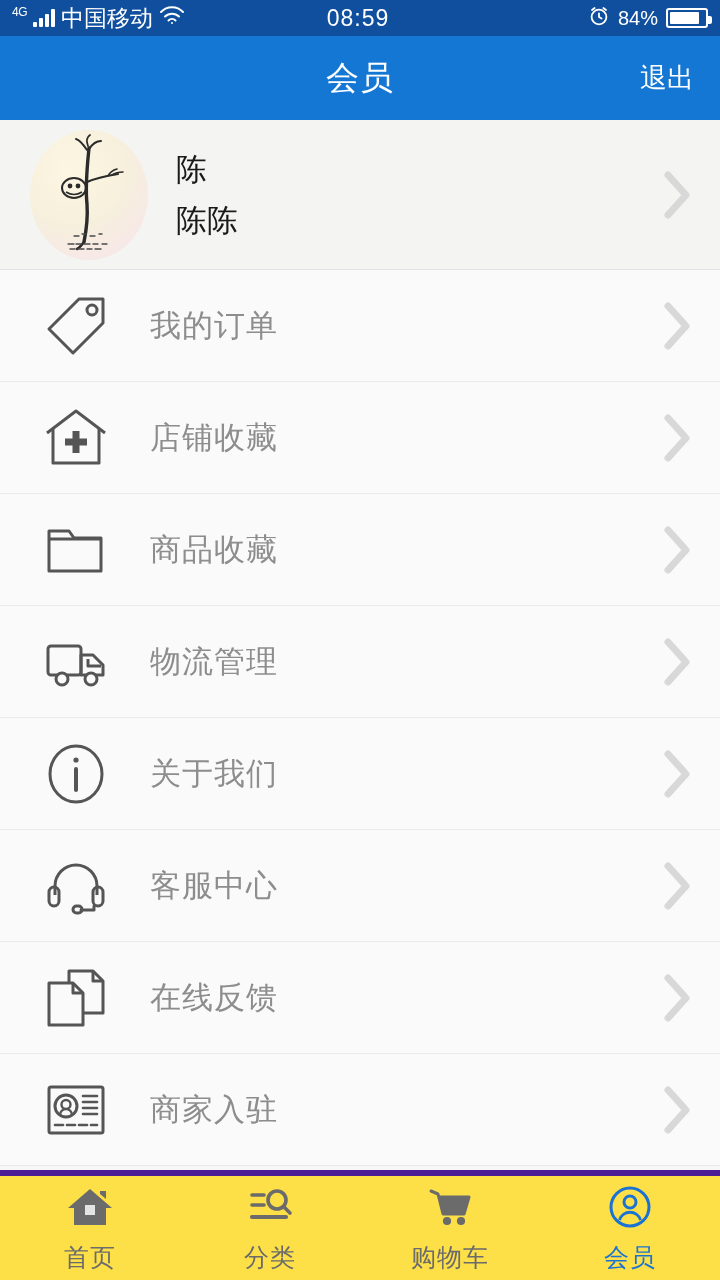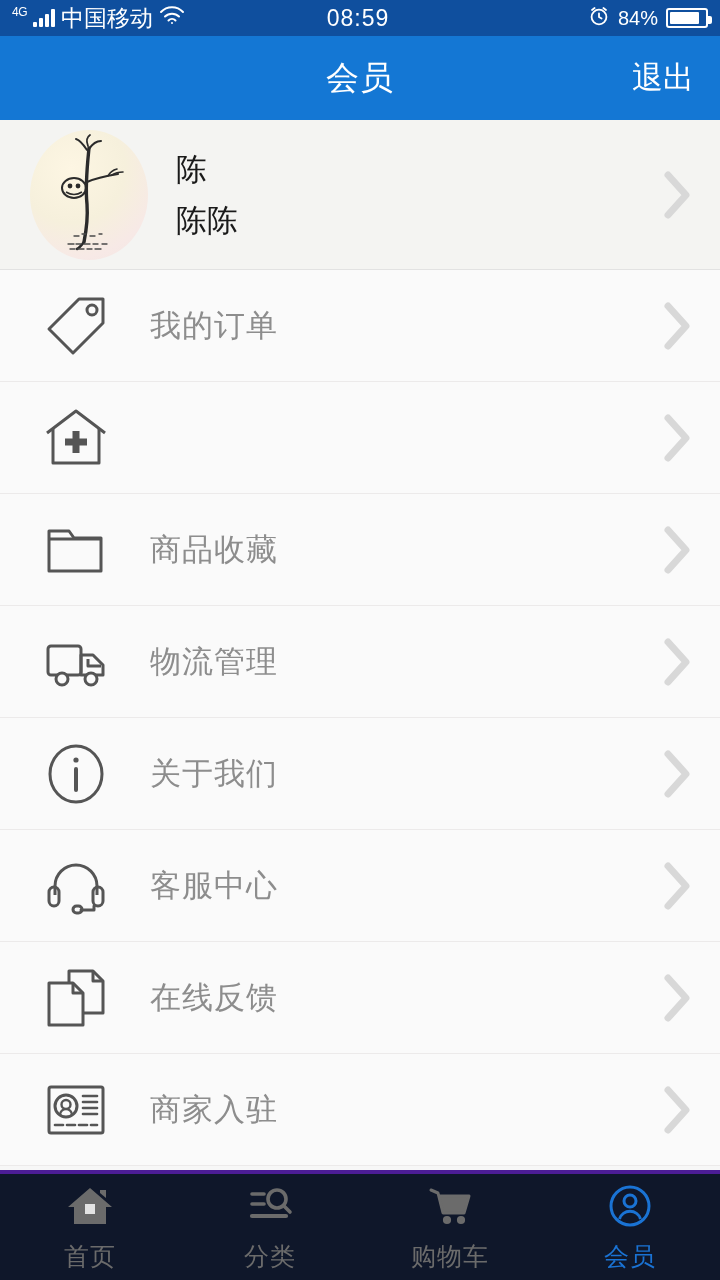--- a/index.html
+++ b/index.html
@@ -31,21 +31,21 @@
   .battery { width:42px; height:20px; border:2px solid #fff; border-radius:3px; position:relative; padding:2px; }
   .battery::after { content:""; position:absolute; right:-6px; top:6px; width:4px; height:8px; background:#fff; border-radius:0 2px 2px 0; }
   .battery i { display:block; height:100%; width:84%; background:#fff; border-radius:1px; }
 
   
   .header {
     height:84px; background:#1477d4; color:#fff; flex:0 0 84px;
     display:flex; align-items:center; justify-content:center; position:relative;
   }
   .header .title { font-size:33px; font-weight:400; letter-spacing:1px; }
-  .header .action { position:absolute; right:26px; font-size:31px;font-family:Liberation Serif, serif; }
+  .header .action { position:absolute; right:26px; font-size:27px;font-family:Liberation Serif, serif; }
 
   
   .content { flex:1 1 auto; background:#f7f7f7; overflow:hidden; }
 
   
   .profile {
     height:150px; background:#f4f4f2; display:flex; align-items:center;
     padding:0 26px 0 30px; border-bottom:1px solid #e2e2e2; position:relative;
   }
   .avatar {
@@ -64,22 +64,22 @@
   }
   .row .ico { width:72px; height:72px; flex:0 0 72px; display:flex; align-items:center; justify-content:center; }
   .row .ico svg { width:66px; height:66px; display:block; }
   .row .label { margin-left:38px; font-size:31px; color:#8d8d8d; letter-spacing:1px; }
 
   .chev { margin-left:auto; width:34px; height:56px; flex:0 0 34px; }
   .chev svg { width:100%; height:100%; display:block; }
 
   
   .tabbar {
-    height:110px; flex:0 0 110px; background:#0f172a;
-    border-top:4px solid #4c1d95; display:flex; align-items:center;
+    height:110px; flex:0 0 110px; background:#fde047;
+    border-top:6px solid #4c1d95; display:flex; align-items:center;
   }
   .tab { flex:1; display:flex; flex-direction:column; align-items:center; justify-content:center; gap:10px; }
   .tab .ticon { width:52px; height:48px; display:flex; align-items:center; justify-content:center; }
   .tab .ticon svg { width:48px; height:48px; display:block; }
   .tab .tlabel { font-size:25px; color:#6b6b6b; letter-spacing:1px; }
   .tab.active .tlabel { color:#1a73d4; }
 </style>
 </head>
 <body>
 
@@ -187,20 +187,21 @@
     </div>
 
     <div class="row">
       <span class="ico">
         <svg viewBox="0 0 66 66" fill="none" stroke="#555555" stroke-width="3" stroke-linejoin="round">
           <path d="M4 28 L33 6 L62 28"></path>
           <path d="M10 24 L10 58 L56 58 L56 24"></path>
           <path d="M33 26 L33 48 M22 37 L44 37" stroke-width="7" stroke-linecap="butt"></path>
         </svg>
       </span>
+      <span class="label">店铺收藏</span>
       <span class="chev">
         <svg viewBox="0 0 34 56" fill="none" stroke="#d8d8d8" stroke-width="7" stroke-linecap="round" stroke-linejoin="round">
             <path d="M8 8 L26 28 L8 48"></path>
           </svg>
       </span>
     </div>
 
     <div class="row">
       <span class="ico">
         <svg viewBox="0 0 66 66" fill="none" stroke="#555555" stroke-width="3" stroke-linejoin="round">

